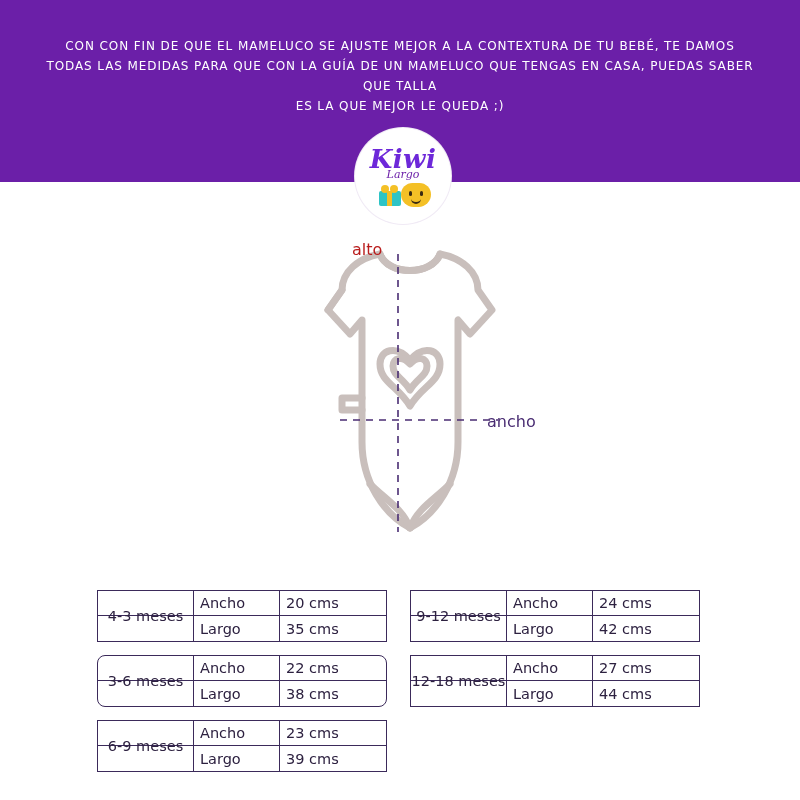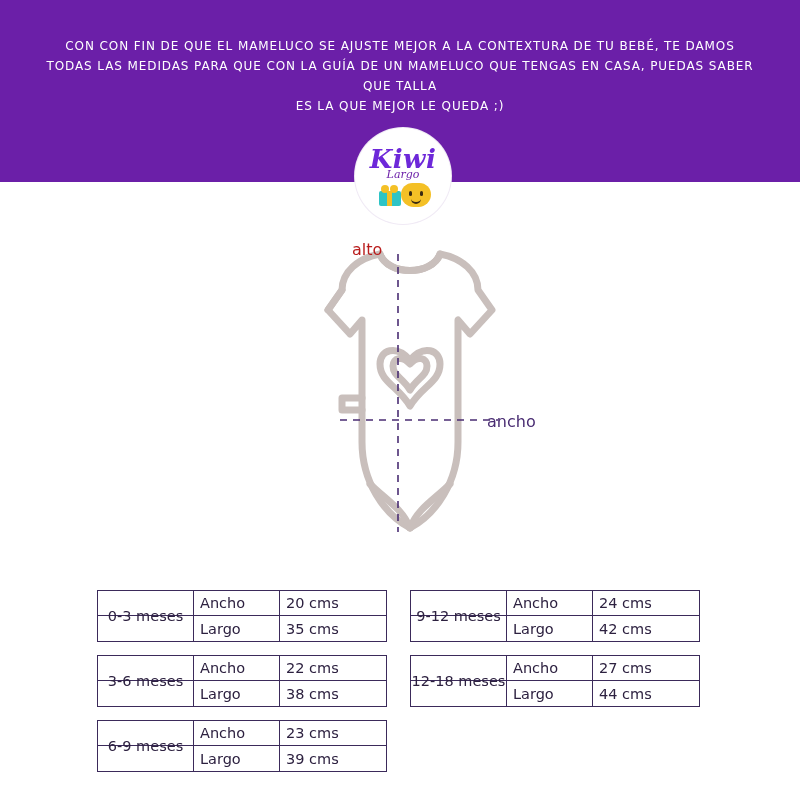--- a/index.html
+++ b/index.html
@@ -314,33 +314,33 @@
     </g>
   </svg>
 </div>
 <div class="label-alto">alto</div>
 <div class="label-ancho">ancho</div>
 
 <div class="tables">
 
   <div class="size-table" style="left:97px; top:10px; width:290px; height:52px;">
     <div class="inner">
-      <div class="cell age">0-3 meses</div>
+      <div class="cell age">4-3 meses</div>
       <div class="row first">
         <div class="cell dim">Ancho</div>
         <div class="cell val">20 cms</div>
       </div>
       <div class="row second">
         <div class="cell dim">Largo</div>
         <div class="cell val">35 cms</div>
       </div>
     </div>
   </div>
 
-  <div class="size-table" style="left:97px; top:75px; width:290px; height:52px;">
+  <div class="size-table" style="left:97px; top:75px; width:290px; height:52px;border-radius:8px;">
     <div class="inner">
       <div class="cell age">3-6 meses</div>
       <div class="row first">
         <div class="cell dim">Ancho</div>
         <div class="cell val">22 cms</div>
       </div>
       <div class="row second">
         <div class="cell dim">Largo</div>
         <div class="cell val">38 cms</div>
       </div>

